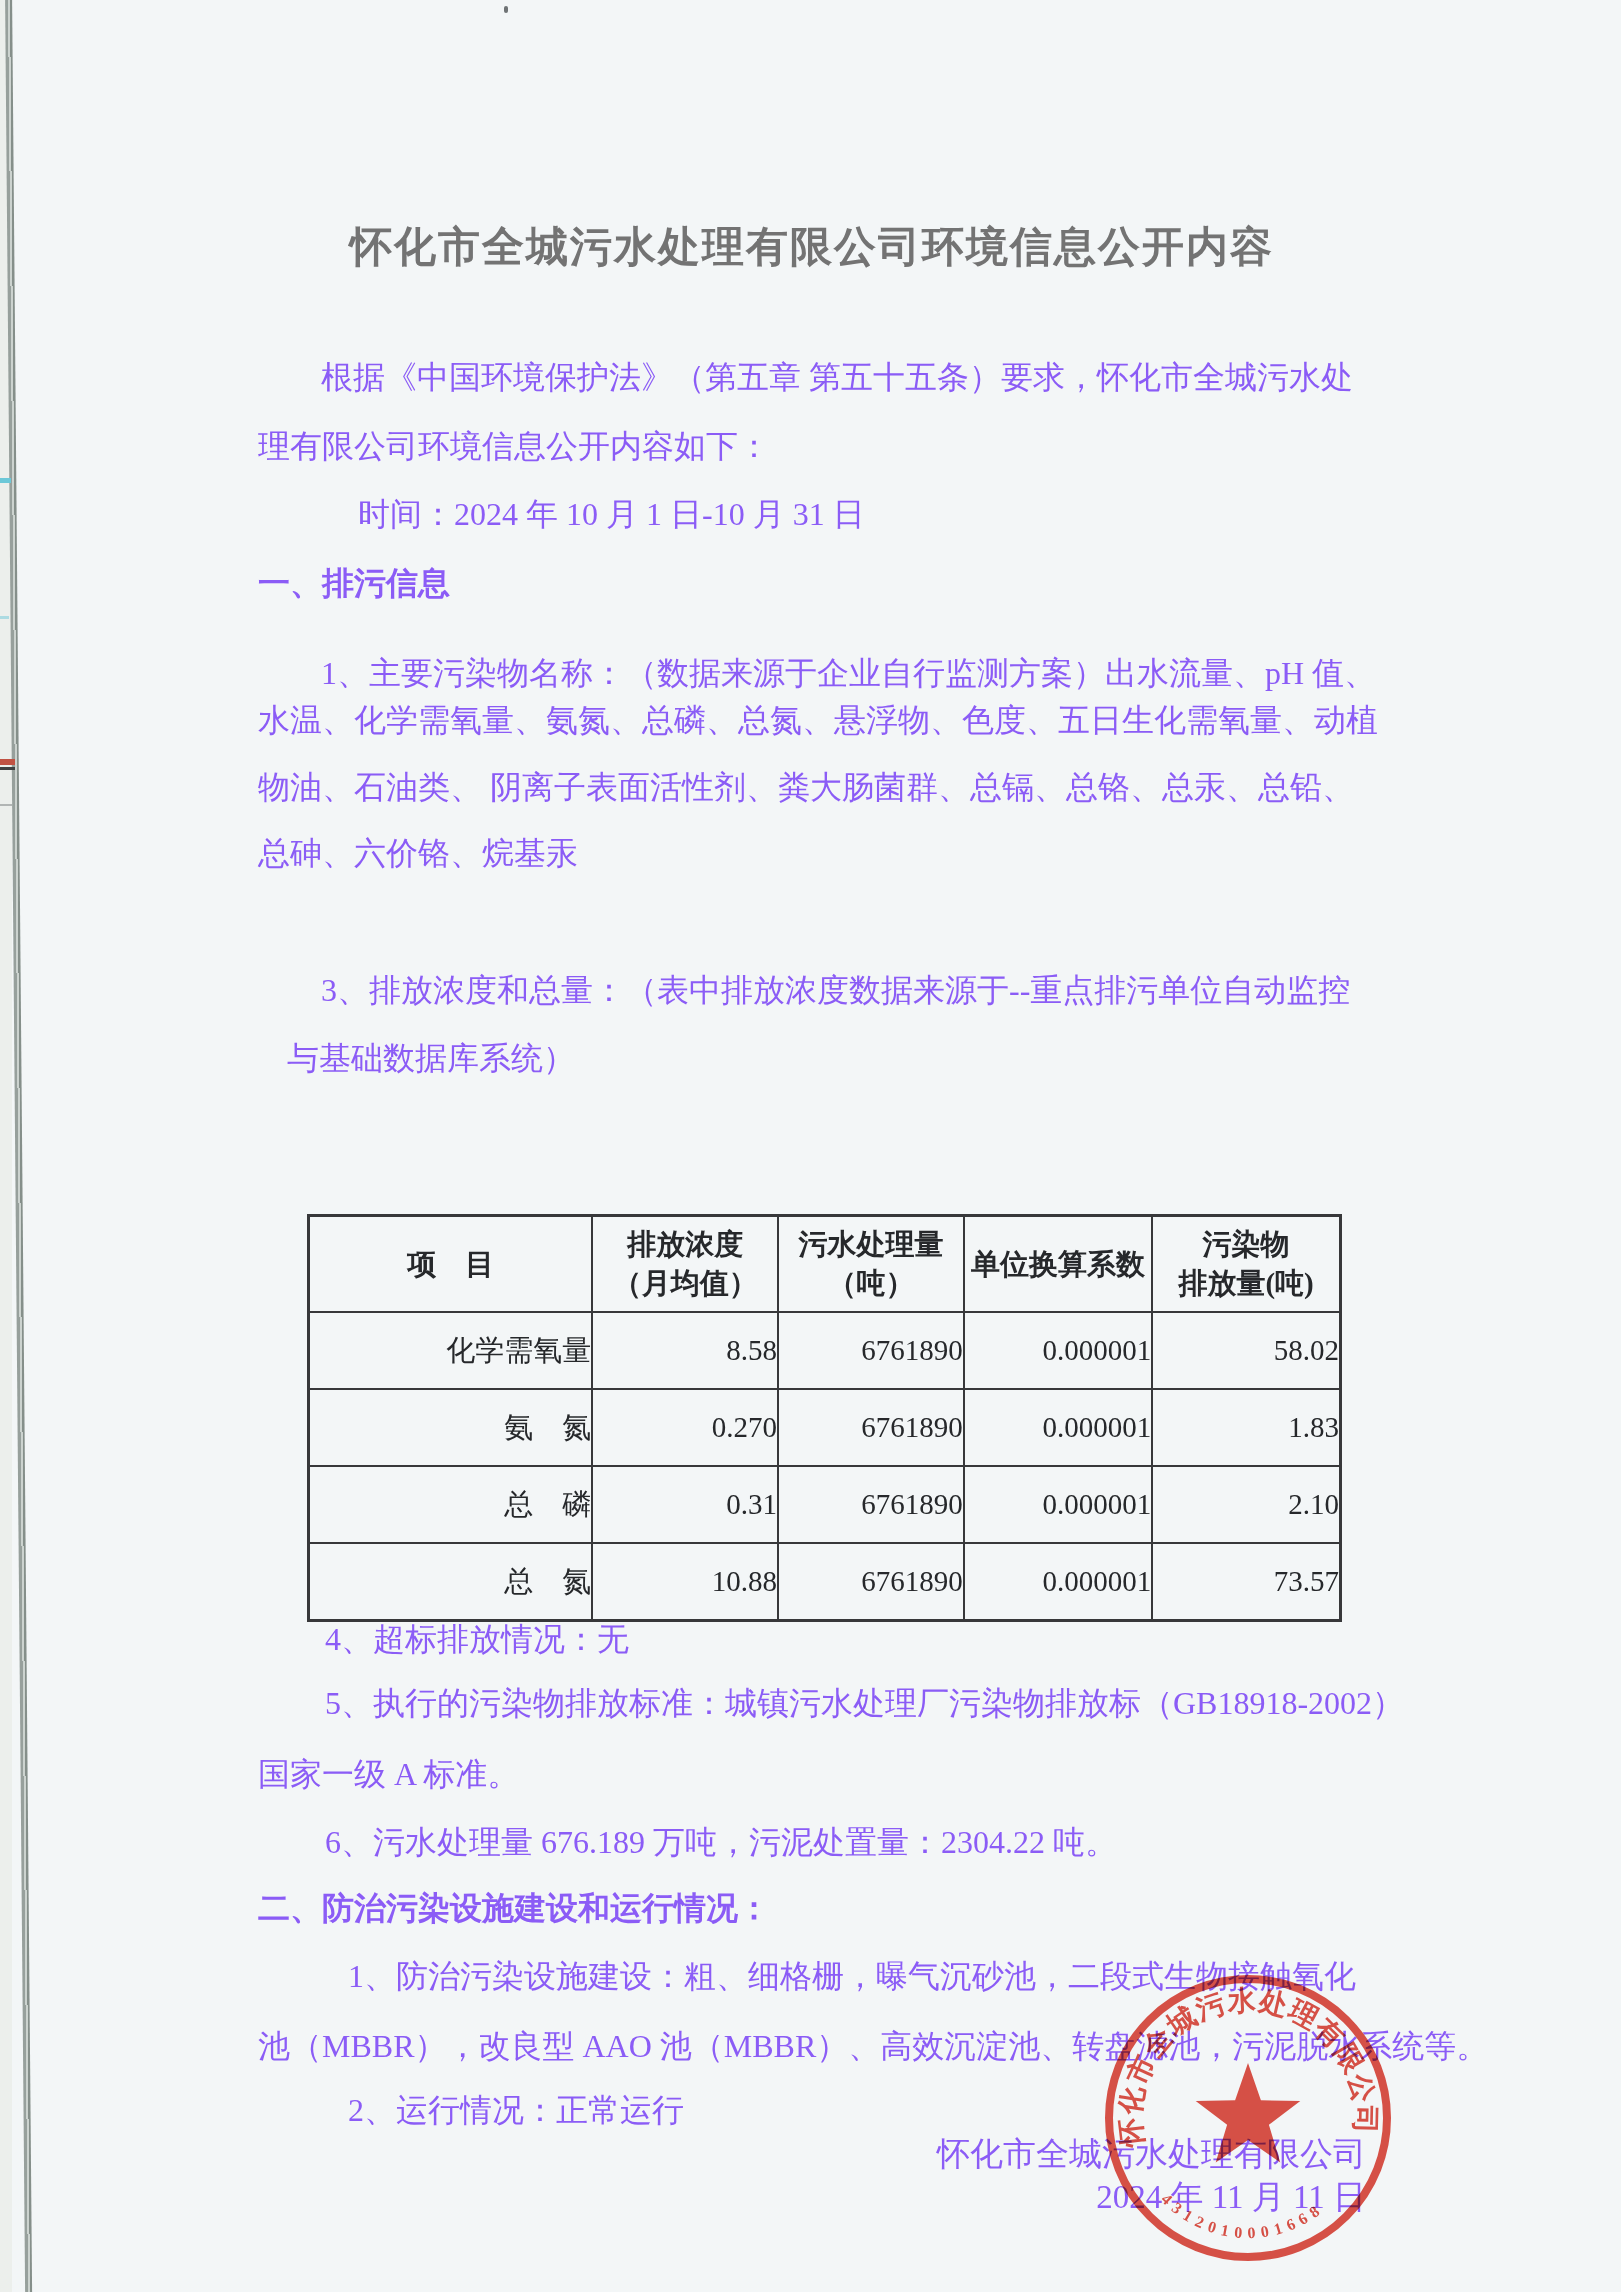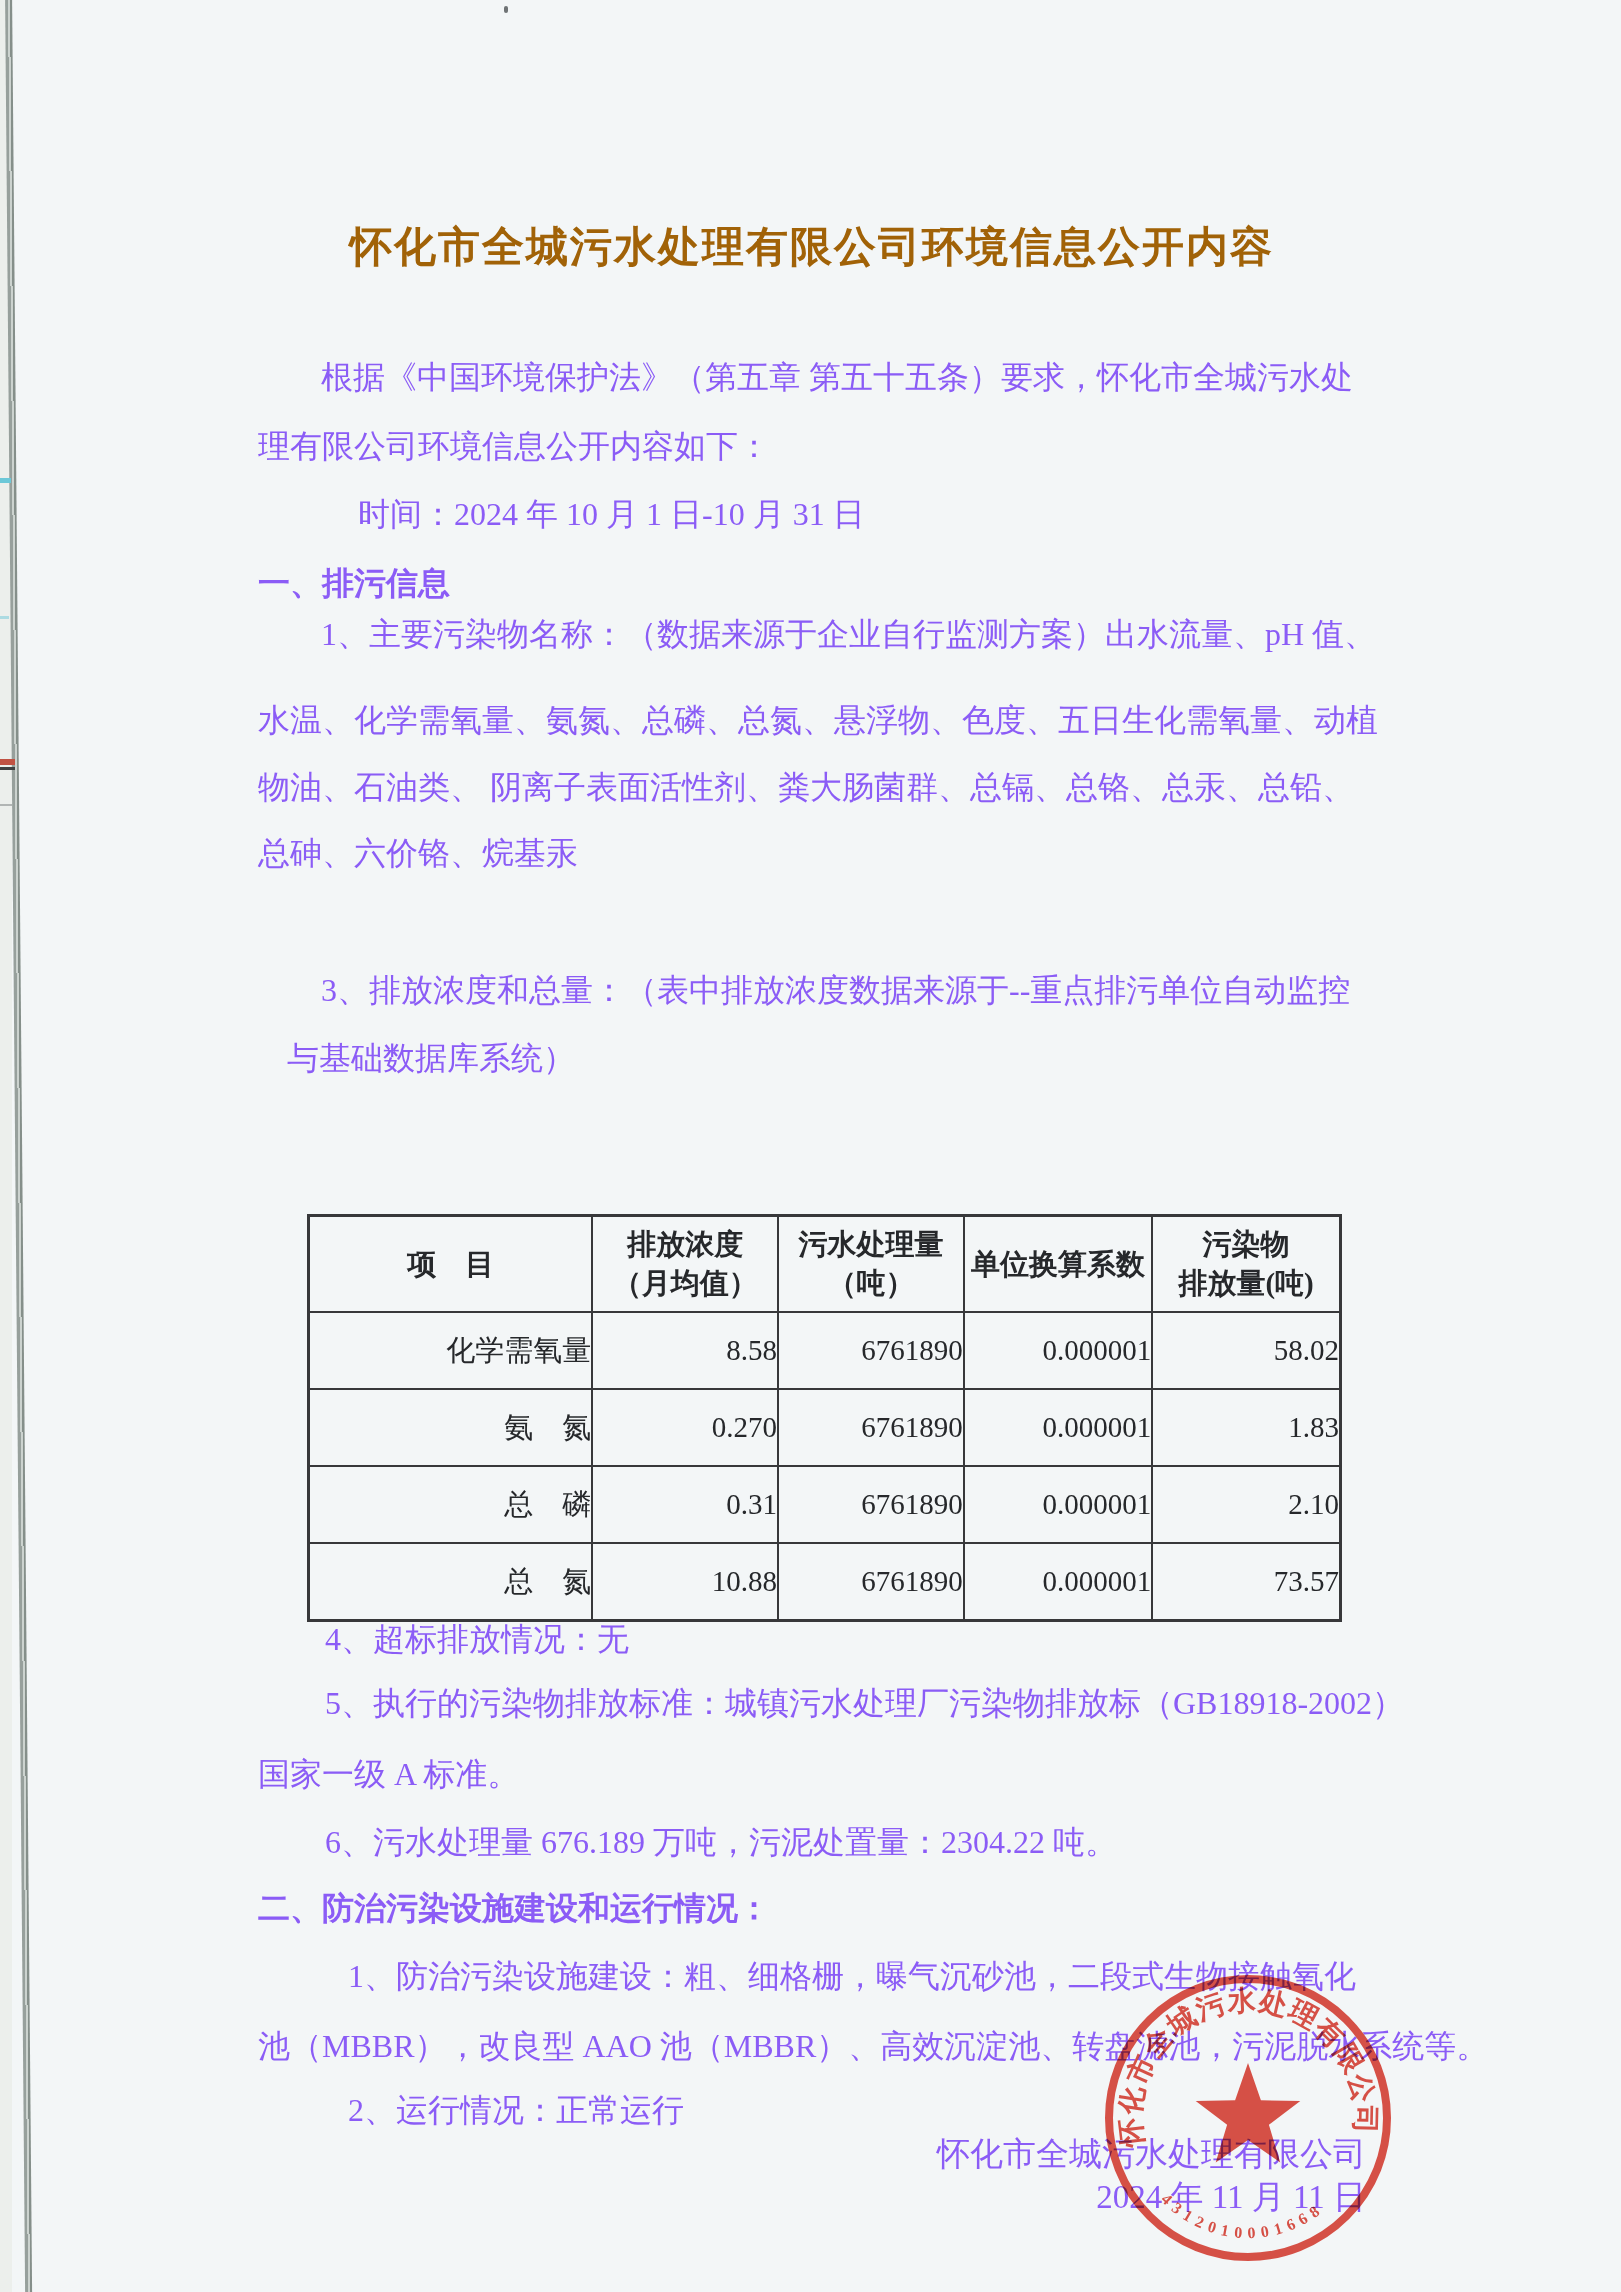--- a/index.html
+++ b/index.html
@@ -19,21 +19,21 @@
     transform:rotate(-0.5deg);transform-origin:top center;
   }
   .tick{position:absolute;}
   .speck{position:absolute;background:#6f7375;border-radius:2px;}
   
   .doc{position:absolute;left:258px;top:0;width:1108px;height:100%;}
   .line{
     position:absolute;left:0;right:0;height:71px;line-height:71px;
     font-size:32px;color:#8b5cf6;white-space:nowrap;
   }
-  .title{font-size:42px;font-weight:bold;letter-spacing:2px;text-align:center;color:#a16207;}
+  .title{font-size:42px;font-weight:bold;letter-spacing:2px;text-align:center;color:#737373;}
   .bold{font-weight:bold;}
   .center{text-align:center;}
   .right{text-align:right;}
   .ind2{text-indent:63px;}
   .ind2b{text-indent:67px;}
   .ind3{text-indent:100px;}
   .ind90{text-indent:90px;}
   .sig{font-size:33px;height:59px;line-height:59px;}
   .ttl-table{font-size:30px;font-weight:bold;}
   
@@ -74,21 +74,21 @@
   <div class="doc">
 
     <div class="line title" style="top:212px;">怀化市全城污水处理有限公司环境信息公开内容</div>
 
     <div class="line ind2" style="top:342px;">根据《中国环境保护法》（第五章 第五十五条）要求，怀化市全城污水处</div>
     <div class="line" style="top:411px;">理有限公司环境信息公开内容如下：</div>
     <div class="line ind3" style="top:479px;">时间：2024 年 10 月 1 日-10 月 31 日</div>
 
     <div class="line bold" style="top:548px;">一、排污信息</div>
 
-    <div class="line ind2" style="top:599px;">1、主要污染物名称：（数据来源于企业自行监测方案）出水流量、pH 值、</div>
+    <div class="line ind2" style="top:638px;">1、主要污染物名称：（数据来源于企业自行监测方案）出水流量、pH 值、</div>
     <div class="line" style="top:685px;">水温、化学需氧量、氨氮、总磷、总氮、悬浮物、色度、五日生化需氧量、动植</div>
     <div class="line" style="top:752px;">物油、石油类、 阴离子表面活性剂、粪大肠菌群、总镉、总铬、总汞、总铅、</div>
     <div class="line" style="top:818px;">总砷、六价铬、烷基汞</div>
 
     <div class="line ind2" style="top:955px;">3、排放浓度和总量：（表中排放浓度数据来源于--重点排污单位自动监控</div>
     <div class="line" style="top:1023px;margin-left:29px;">与基础数据库系统）</div>
 
 
     <table class="wtable">
       <colgroup>

